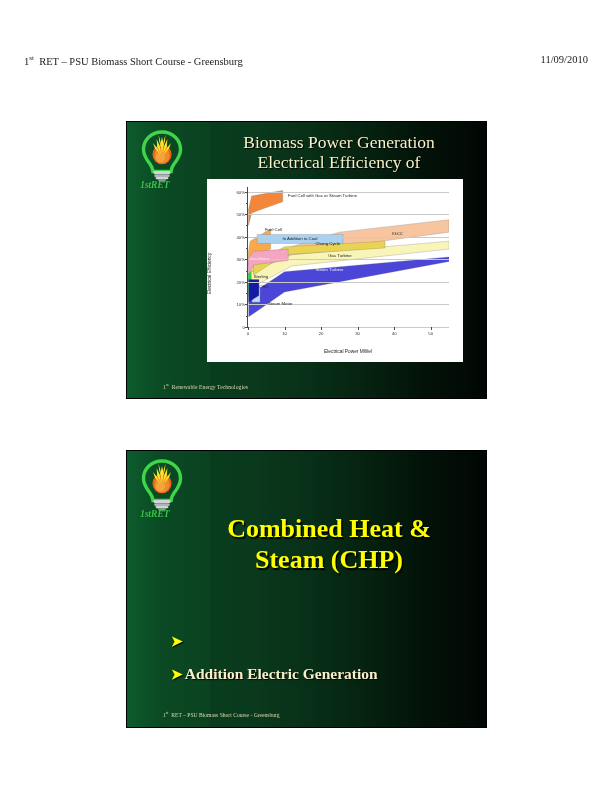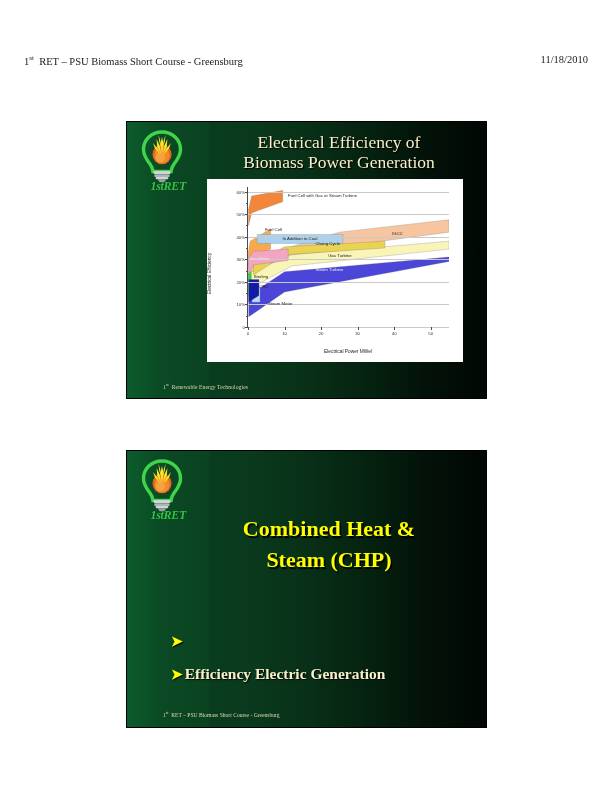--- a/index.html
+++ b/index.html
@@ -37,23 +37,23 @@
   }
   .slide-bg-left{
     position:absolute;left:0;top:0;width:23%;height:100%;
     background:linear-gradient(90deg,#0d5c2d 0%,#0a4a24 40%,#0a421f 100%);
   }
 
   
   .logo{position:absolute;left:9px;top:6px;width:52px;height:60px;}
   .logo svg{display:block;}
   .logo-word{
-    position:absolute;left:4px;top:51px;width:46px;text-align:right;
+    position:absolute;left:4px;top:51px;width:46px;text-align:left;
     font-family:"Liberation Serif",serif;font-style:italic;font-weight:bold;
-    font-size:12px;color:#36c246;letter-spacing:-0.3px;
+    font-size:10px;color:#36c246;letter-spacing:-0.3px;
     text-shadow:0 0 1px #0a3a1d;
   }
 
   
   #s1title{
     position:absolute;left:70px;top:10px;width:284px;
     text-align:center;color:#f7f0c8;
     font-size:17.5px;line-height:20px;font-weight:normal;
     font-family:"Liberation Serif",serif;
     text-shadow:1px 1px 1px #000;
@@ -96,21 +96,21 @@
   .bandlabel{
     position:absolute;font-family:"Liberation Sans",sans-serif;
     font-size:4.3px;color:#1c1c1c;white-space:nowrap;
   }
   .bandlabel.lt{color:#e9eaf7;}
   .svgplot{position:absolute;inset:0;width:100%;height:100%;}
 
   
   #s2title{
     position:absolute;left:52px;top:62px;width:300px;text-align:center;
-    color:#ffff00;font-weight:bold;font-size:22px;line-height:31px;
+    color:#ffff00;font-weight:bold;font-size:26px;line-height:31px;
     font-family:"Liberation Serif",serif;
     text-shadow:1.5px 1.5px 1px #000;
   }
   .bullets{position:absolute;left:44px;top:184px;width:310px;}
   .bullet{
     display:flex;align-items:baseline;margin-bottom:16px;
     color:#f7f0c8;font-family:"Liberation Serif",serif;font-weight:bold;
     text-shadow:1px 1px 1px #000;
   }
   .bullet .arw{color:#ffff00;font-size:14px;margin-right:2px;line-height:1;}
@@ -122,21 +122,21 @@
   }
   .footer2 sup{font-size:4px;}
 </style>
 </head>
 <body>
 
 <div class="page">
 
   <div class="hdr">
     <div class="hdr-left"><span>1</span><sup>st</sup>&nbsp; <span>RET – PSU Biomass Short Course - Greensburg</span></div>
-    <div class="hdr-right">11/18/2010</div>
+    <div class="hdr-right">11/09/2010</div>
   </div>
 
   <div class="slide" id="slide1">
     <div class="slide-bg"></div>
     <div class="slide-bg-left"></div>
 
     <div class="logo">
       <svg width="52" height="60" viewBox="0 0 52 60">
         <path d="M26 4 C15 4 7.5 12 7.5 21.5 C7.5 28 11 32 14 36 C16 38.8 16.8 41 17 43.5 L35 43.5 C35.2 41 36 38.8 38 36 C41 32 44.5 28 44.5 21.5 C44.5 12 37 4 26 4 Z" fill="none" stroke="#3fd44a" stroke-width="3.4"></path>
         <ellipse cx="26" cy="26.5" rx="9.5" ry="9.8" fill="#E8631C"></ellipse>
@@ -153,22 +153,22 @@
         </g>
         <rect x="17.5" y="43" width="17" height="3.1" rx="1" fill="#cfd4d6"></rect>
         <rect x="18.3" y="46.3" width="15.4" height="2.6" rx="1" fill="#aeb5b8"></rect>
         <rect x="19.6" y="48.9" width="12.8" height="2.4" rx="1" fill="#cfd4d6"></rect>
         <path d="M21.6 51.3 L30.4 51.3 L28.3 54.2 L23.7 54.2 Z" fill="#9aa1a4"></path>
       </svg>
       <div class="logo-word">1stRET</div>
     </div>
 
     <div id="s1title">
+      <div>Biomass Power Generation</div>
       <div>Electrical Efficiency of</div>
-      <div>Biomass Power Generation</div>
     </div>
 
     <div class="chartbox">
       <div class="chart" id="chart-root">
         <div class="ylabel">Electrical Efficiency</div>
         <div class="xlabel">Electrical Power MWel</div>
         <div class="plot" id="plot-area">
           <svg class="svgplot" id="plot-svg" viewBox="0 0 100 100" preserveAspectRatio="none">
               <polygon points="0.27,16.13 1.82,6.45 17.27,2.42 17.27,10.48 1.82,18.55 0.27,27.42" fill="#F4863C" stroke="#6a6a6a" stroke-width="0.25" vector-effect="non-scaling-stroke"></polygon>
               <polygon points="0.91,51.61 45.45,32.26 100.00,23.39 100.00,32.26 45.45,42.74 0.91,61.29" fill="#F7C6A0" stroke="#6a6a6a" stroke-width="0.25" vector-effect="non-scaling-stroke"></polygon>
@@ -270,20 +270,20 @@
       <div>Combined Heat &amp;</div>
       <div>Steam (CHP)</div>
     </div>
 
     <div class="bullets" id="slide2-bullets">
         <div class="bullet b1">
           <span class="arw">➤</span>
         </div>
         <div class="bullet b2">
           <span class="arw">➤</span>
-          <span class="btxt">Efficiency Electric Generation</span>
+          <span class="btxt">Addition Electric Generation</span>
         </div>
       </div>
 
     <div class="footer2"><span>1</span><sup>st</sup>&nbsp; <span>RET – PSU Biomass Short Course - Greensburg</span></div>
   </div>
 
 </div>
 
 </body></html>

